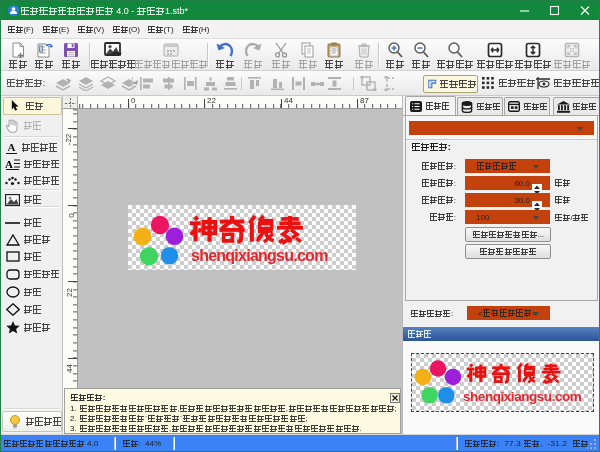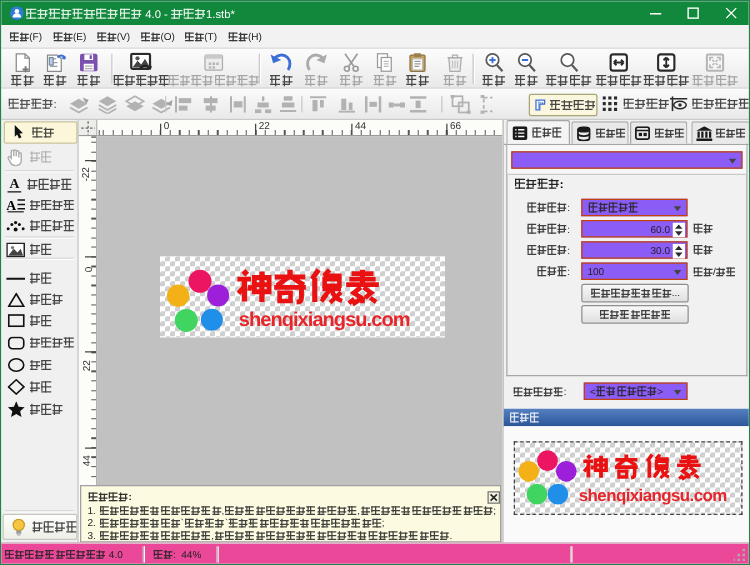--- a/index.html
+++ b/index.html
@@ -51,29 +51,29 @@
 .vnum{position:absolute;right:5px;font-size:8px;color:#333;transform:rotate(-90deg);transform-origin:center}
 
 .checker{background-color:#fff;background-image:
 linear-gradient(45deg,#CDCDCD 25%,transparent 25%,transparent 75%,#CDCDCD 75%),
 linear-gradient(45deg,#CDCDCD 25%,transparent 25%,transparent 75%,#CDCDCD 75%);
 background-position:0 0,4px 4px;background-size:8px 8px}
 
 #rp{left:401px;top:95px;width:198px;height:338px;background:#F1F1F1;border-left:1px solid #B9B9B9}
 .tab{position:absolute;top:1px;height:18px;display:flex;align-items:center;font-size:8px;color:#222;background:#E9E9E9;border:1px solid #A5A5A5;border-bottom:none;border-radius:2px 2px 0 0}
 .tabA{top:0;height:19px;background:#F4F4F4;z-index:2}
-.fld{position:absolute;background:#8b5cf6;border:1px solid #c2410c;display:flex;align-items:center;font-size:8px;color:#222}
+.fld{position:absolute;background:#f0abfc;border:7px solid #c2410c;display:flex;align-items:center;font-size:8px;color:#222}
 .dar{position:absolute;right:4px;top:50%;margin-top:-1px;width:0;height:0;border-left:3px solid transparent;border-right:3px solid transparent;border-top:4px solid #444}
 .lbl{position:absolute;display:flex;align-items:center;justify-content:flex-end;color:#222;font-size:8px}
 .btn{position:absolute;background:linear-gradient(#F8F8F8,#DFDFDF);border:1px solid #8E8E8E;border-radius:2px;display:flex;align-items:center;justify-content:center;font-size:8px;color:#222}
 
 #help{left:63px;top:387px;width:337px;height:46px;background:#FCFAE1;border:1px solid #A0A0A0;color:#222;font-size:8px}
 .hl{position:absolute;white-space:nowrap;display:flex;align-items:center}
 
-#status{left:0;top:433px;width:598px;height:17px;background:#ec4899;border-top:1px solid #D5D5D5;color:#222;font-size:8px}
+#status{left:0;top:433px;width:598px;height:17px;background:#3b82f6;border-top:1px solid #D5D5D5;color:#222;font-size:8px}
 .ss{position:absolute;top:0;height:17px;display:flex;align-items:center}
 .ssep{position:absolute;top:2px;height:13px;width:1px;background:#C4C4C4;box-shadow:1px 0 0 #fff}
 </style></head>
 <body>
 
 <div class="ab" id="title">
  <svg class="ab" style="left:7px;top:4px" width="11" height="11">
       <circle cx="5.5" cy="5.5" r="5.5" fill="#2E7CD8"></circle>
       <circle cx="5.5" cy="4" r="1.8" fill="#fff"></circle>
       <path d="M2 9a3.5 3.5 0 017 0z" fill="#fff"></path>
@@ -621,21 +621,21 @@
     </svg></div>
 <div class="ab" id="hruler">
  <div class="ab" style="left:0;bottom:0;width:324px;height:4px;background:repeating-linear-gradient(90deg,#555 0 1px,transparent 1px 7.633px);background-position:4.2px 0"></div>
  <div class="htickM" style="left:50px"></div>
     <div class="htickM" style="left:126px"></div>
     <div class="htickM" style="left:203px"></div>
     <div class="htickM" style="left:279px"></div>
  <span class="hnum" style="left:53px">0</span>
     <span class="hnum" style="left:129px">22</span>
     <span class="hnum" style="left:206px">44</span>
-    <span class="hnum" style="left:282px">66</span>
+    <span class="hnum" style="left:282px">87</span>
 </div>
 <div class="ab" id="vruler">
  <div class="ab" style="left:0;top:0;width:4px;height:325px;background:repeating-linear-gradient(180deg,#555 0 1px,transparent 1px 7.633px);background-position:0 4.4px;margin-left:10px"></div>
  <div class="vtickM" style="top:19px"></div>
     <div class="vtickM" style="top:96px"></div>
     <div class="vtickM" style="top:172px"></div>
     <div class="vtickM" style="top:249px"></div>
  <span class="vnum" style="top:26px;right:2px">-22</span>
     <span class="vnum" style="top:102px;right:4px">0</span>
     <span class="vnum" style="top:179px;right:3px">22</span>
@@ -873,20 +873,21 @@
         <path d="M1.5 1.5l5 5M6.5 1.5l-5 5" stroke="#222" stroke-width="1.3"></path>
       </svg></div>
 </div>
 
 <div class="ab" id="status">
  <span class="ss" style="left:2px"><i class="c s"></i><i class="c s"></i><i class="c s"></i><i class="c s"></i><i class="c s"></i><i class="c s"></i><i class="c s"></i><i class="c s"></i><i class="c s"></i><i class="c s"></i>&nbsp;4.0</span>
  <span class="ssep" style="left:113px"></span>
  <span class="ss" style="left:121px"><i class="c s"></i><i class="c s"></i>:&nbsp;&nbsp;44%&nbsp;</span>
  <span class="ssep" style="left:172px"></span>
  <span class="ssep" style="left:455px"></span>
+ <span class="ss" style="left:463px;letter-spacing:.3px"><i class="c s"></i><i class="c s"></i><i class="c s"></i><i class="c s"></i>:&nbsp;&nbsp;77.3&nbsp;<i class="c s"></i><i class="c s"></i>,&nbsp;&nbsp;-31.2&nbsp;&nbsp;<i class="c s"></i><i class="c s"></i></span>
  <svg class="ab" style="right:2px;top:4px" width="10" height="10">
       <g fill="#ABABAB">
         <rect x="7" y="0" width="2" height="2"></rect>
         <rect x="7" y="4" width="2" height="2"></rect>
         <rect x="7" y="8" width="2" height="2"></rect>
         <rect x="3" y="4" width="2" height="2"></rect>
         <rect x="3" y="8" width="2" height="2"></rect>
         <rect x="-1" y="8" width="2" height="2"></rect>
       </g>
     </svg>

